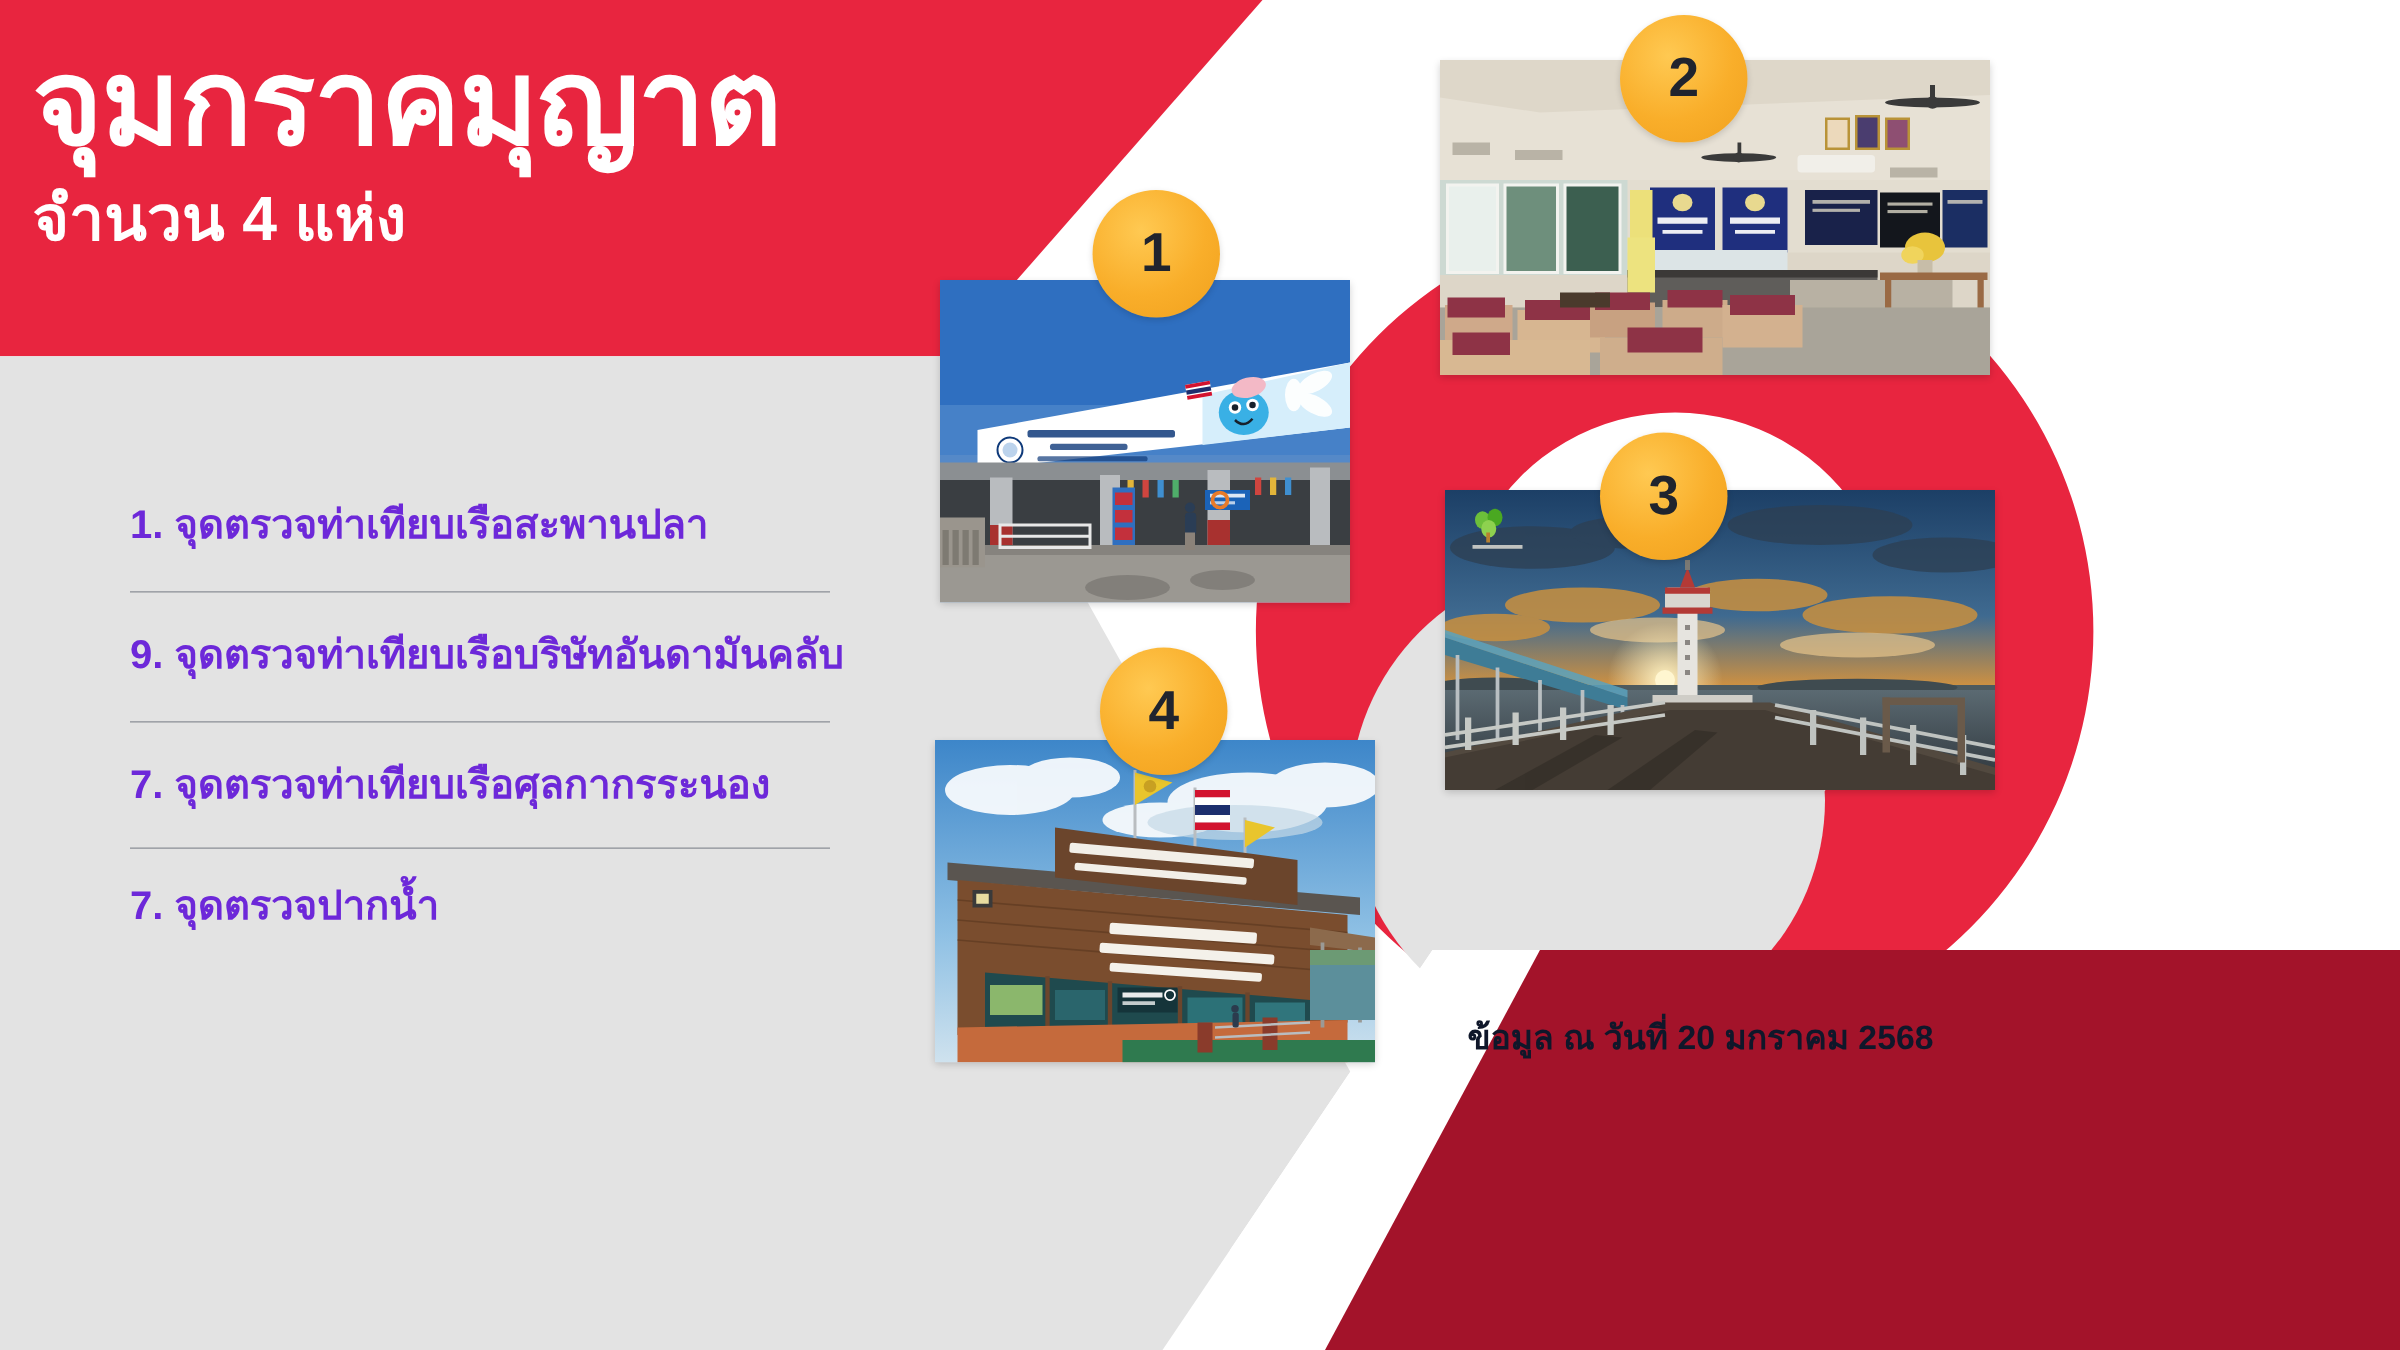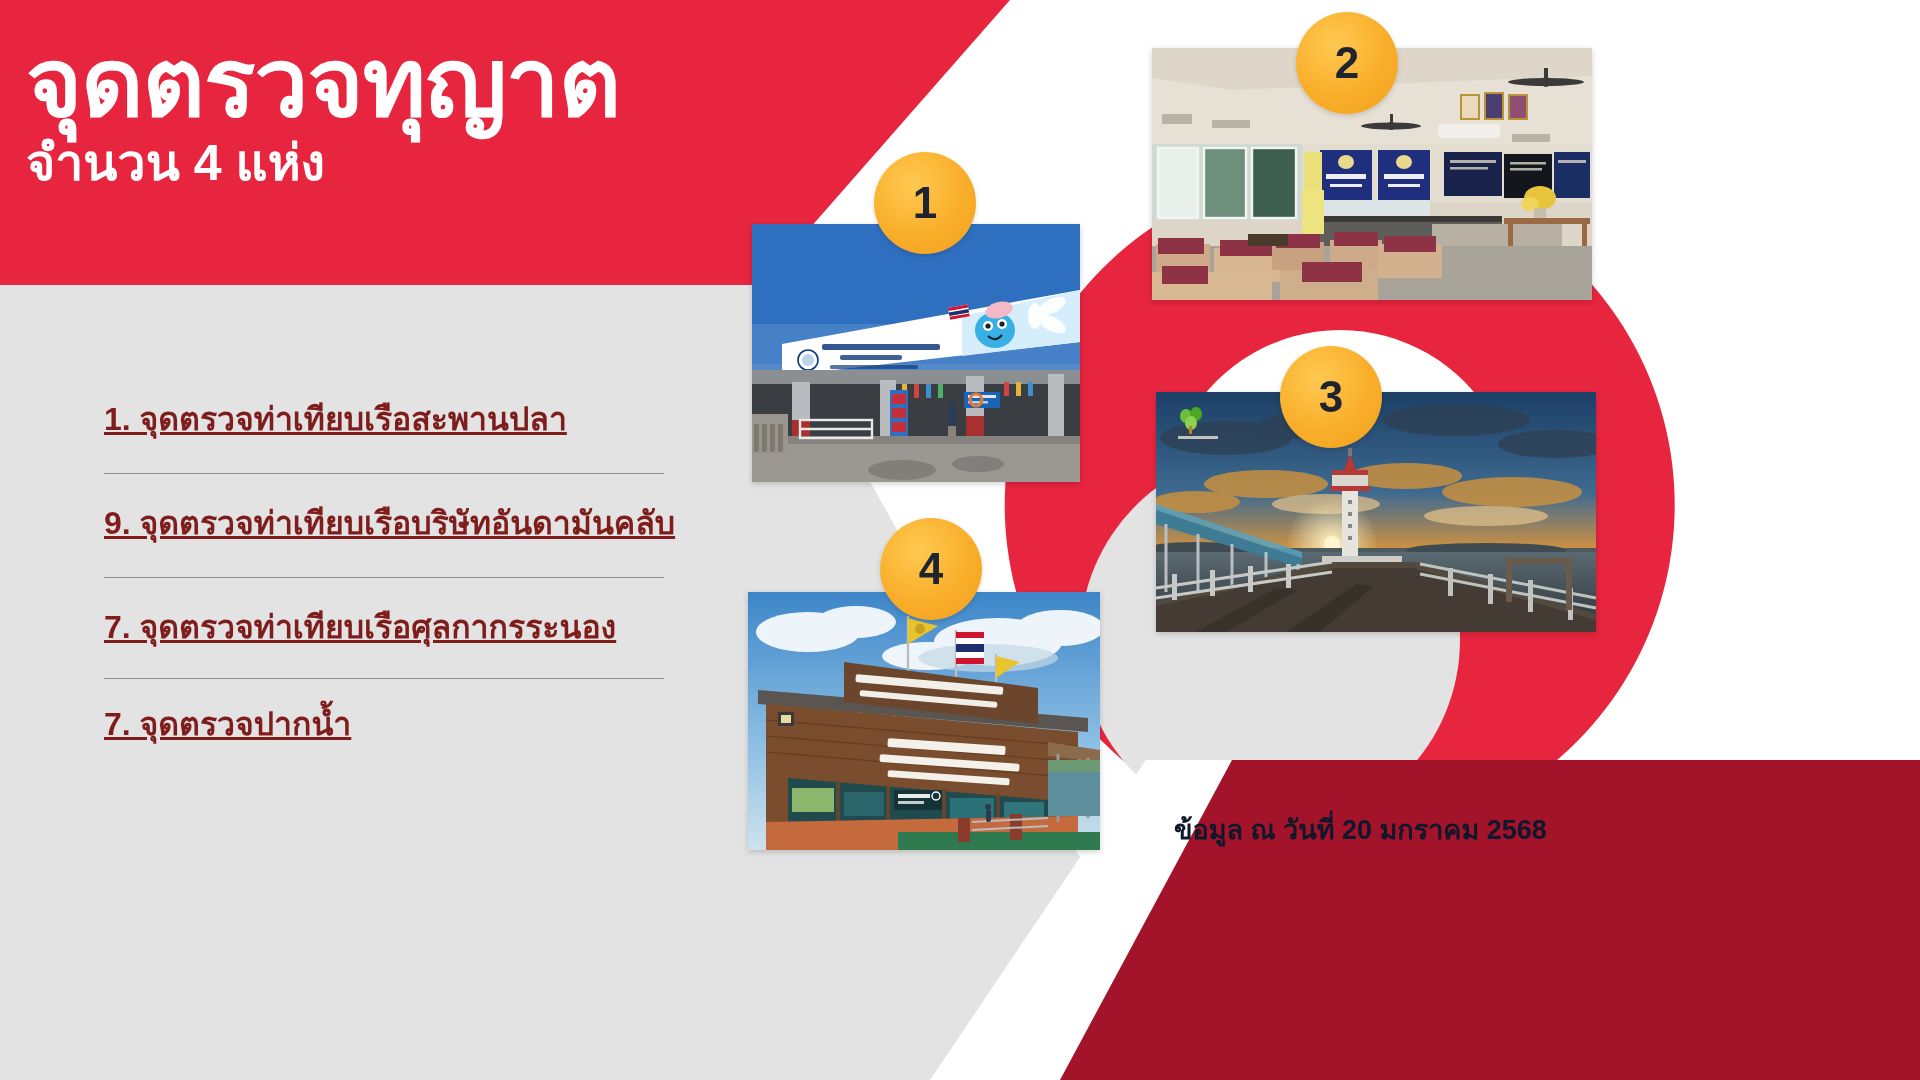--- a/index.html
+++ b/index.html
@@ -24,41 +24,40 @@
     color:#ffffff;
   }
   .title {
     font-size:96px;
     font-weight:bold;
     line-height:1.02;
     letter-spacing:-1px;
     white-space:nowrap;
   }
   .subtitle {
-    margin-top:4px;
+    margin-top:16px;
     font-size:50px;
     font-weight:bold;
     line-height:1.1;
   }
 
   
   .list-area {
     position:absolute;
     left:104px; top:398px;
     width:580px;
     z-index:20;
   }
   .list-item {
-    color:#7f1d1d;
+    color:#6d28d9;
     font-size:32px;
     font-weight:bold;
     line-height:1.35;
     padding:0 0 2px 0;
     white-space:nowrap;
-    text-decoration:underline;
   }
   .divider {
     height:1px;
     background:#8b8f96;
     margin:30px 0 28px 0;
     width:560px;
   }
   .divider.last { margin:26px 0 24px 0; }
 
   
@@ -139,21 +138,21 @@
 
       <polygon points="1060,1080 1232,760 1146,760 930,1080" fill="#ffffff"></polygon>
 
       <polygon points="0,1000 1160,1000 1060,1080 0,1080" fill="#e3e3e3"></polygon>
       <polygon points="930,1080 1060,1080 1148,1080 1232,760 1146,760" fill="#ffffff"></polygon>
       <polygon points="1232,760 1920,760 1920,1080 1060,1080" fill="#a3132a"></polygon>
     </g>
   </svg>
 
   <div class="header-text">
-    <div class="title">จุดตรวจทุญาต</div>
+    <div class="title">จุมกราคมุญาต</div>
     <div class="subtitle">จำนวน 4 แห่ง</div>
   </div>
 
   <div class="list-area">
     <div class="list-item">1. จุดตรวจท่าเทียบเรือสะพานปลา</div>
     <div class="divider"></div>
     <div class="list-item">9. จุดตรวจท่าเทียบเรือบริษัทอันดามันคลับ</div>
     <div class="divider"></div>
     <div class="list-item">7. จุดตรวจท่าเทียบเรือศุลกากรระนอง</div>
     <div class="divider last"></div>

